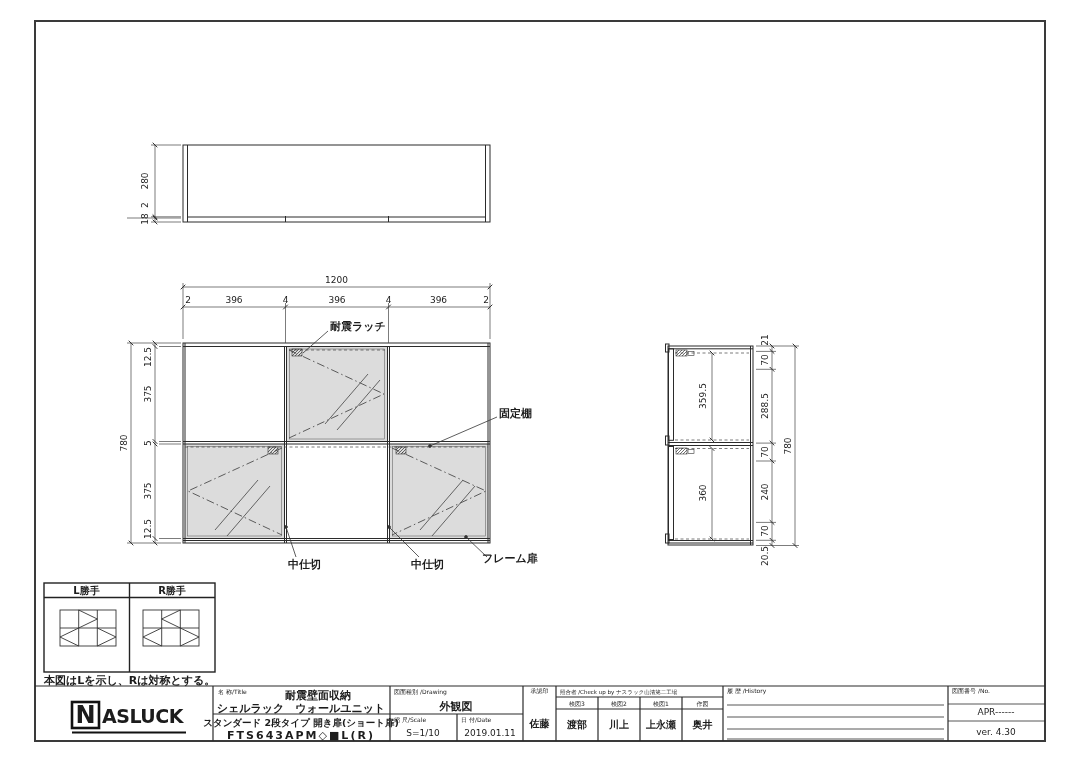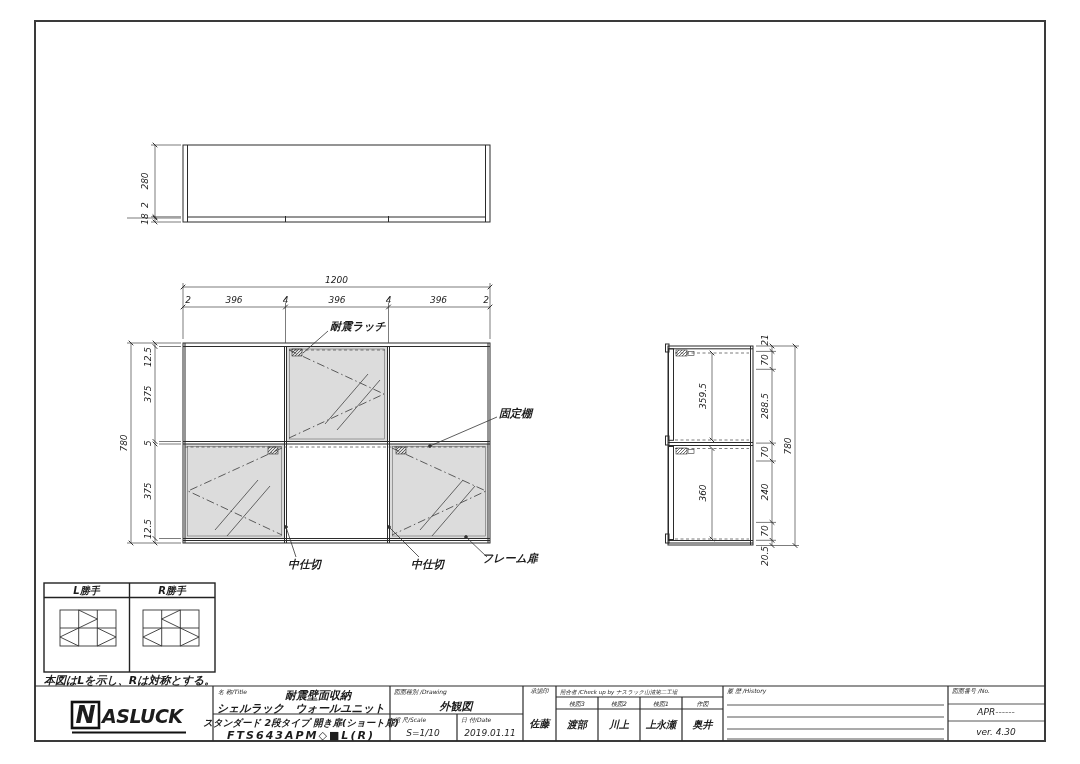--- a/index.html
+++ b/index.html
@@ -1,16 +1,16 @@
 <!DOCTYPE html>
 <html><head>
 <meta charset="utf-8">
 <style>
   html,body{margin:0;padding:0;background:#fff;}
-  #sheet{position:relative;width:1080px;height:764px;background:#ffffff;overflow:hidden;font-style:italic;}
+  #sheet{position:relative;width:1080px;height:764px;background:#ffffff;overflow:hidden;}
   svg{position:absolute;left:0;top:0;}
   svg text{font-family:"DejaVu Sans","Liberation Sans",sans-serif;fill:#1c1c1c;}
   .dim{font-size:9px;}
   .lbl{font-size:11px;font-weight:bold;}
   .tiny{font-size:6px;fill:#222;}
   .tiny2{font-size:5.5px;fill:#222;}
   .tb{font-size:11px;font-weight:bold;}
   .tbs{font-size:9.5px;font-weight:bold;}
   .tbv{font-size:9px;}
   .tbn{font-size:10px;font-weight:bold;}

